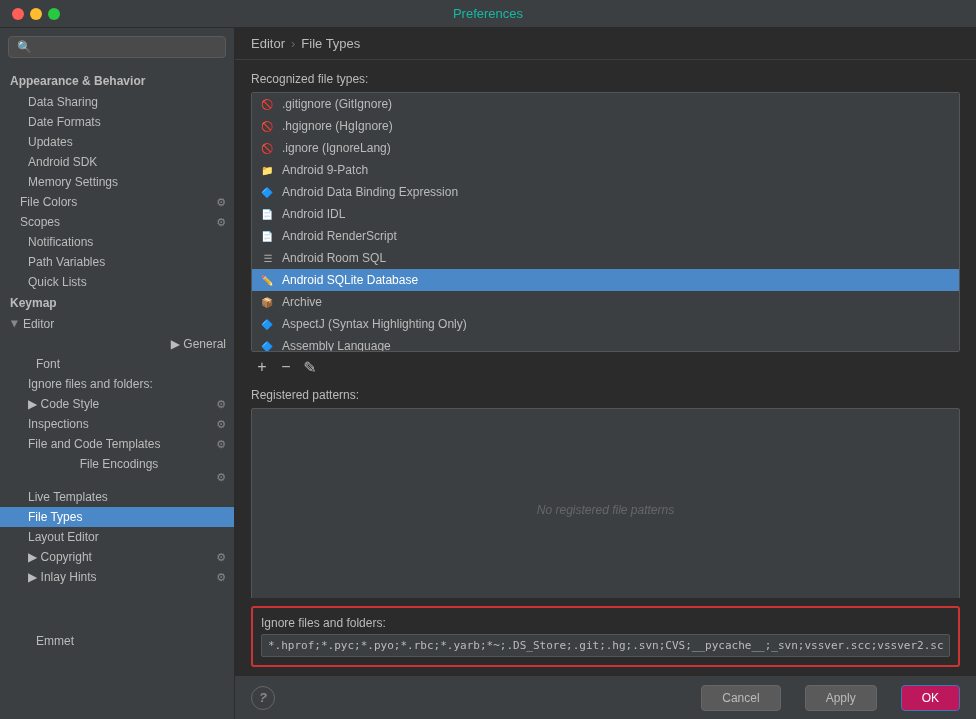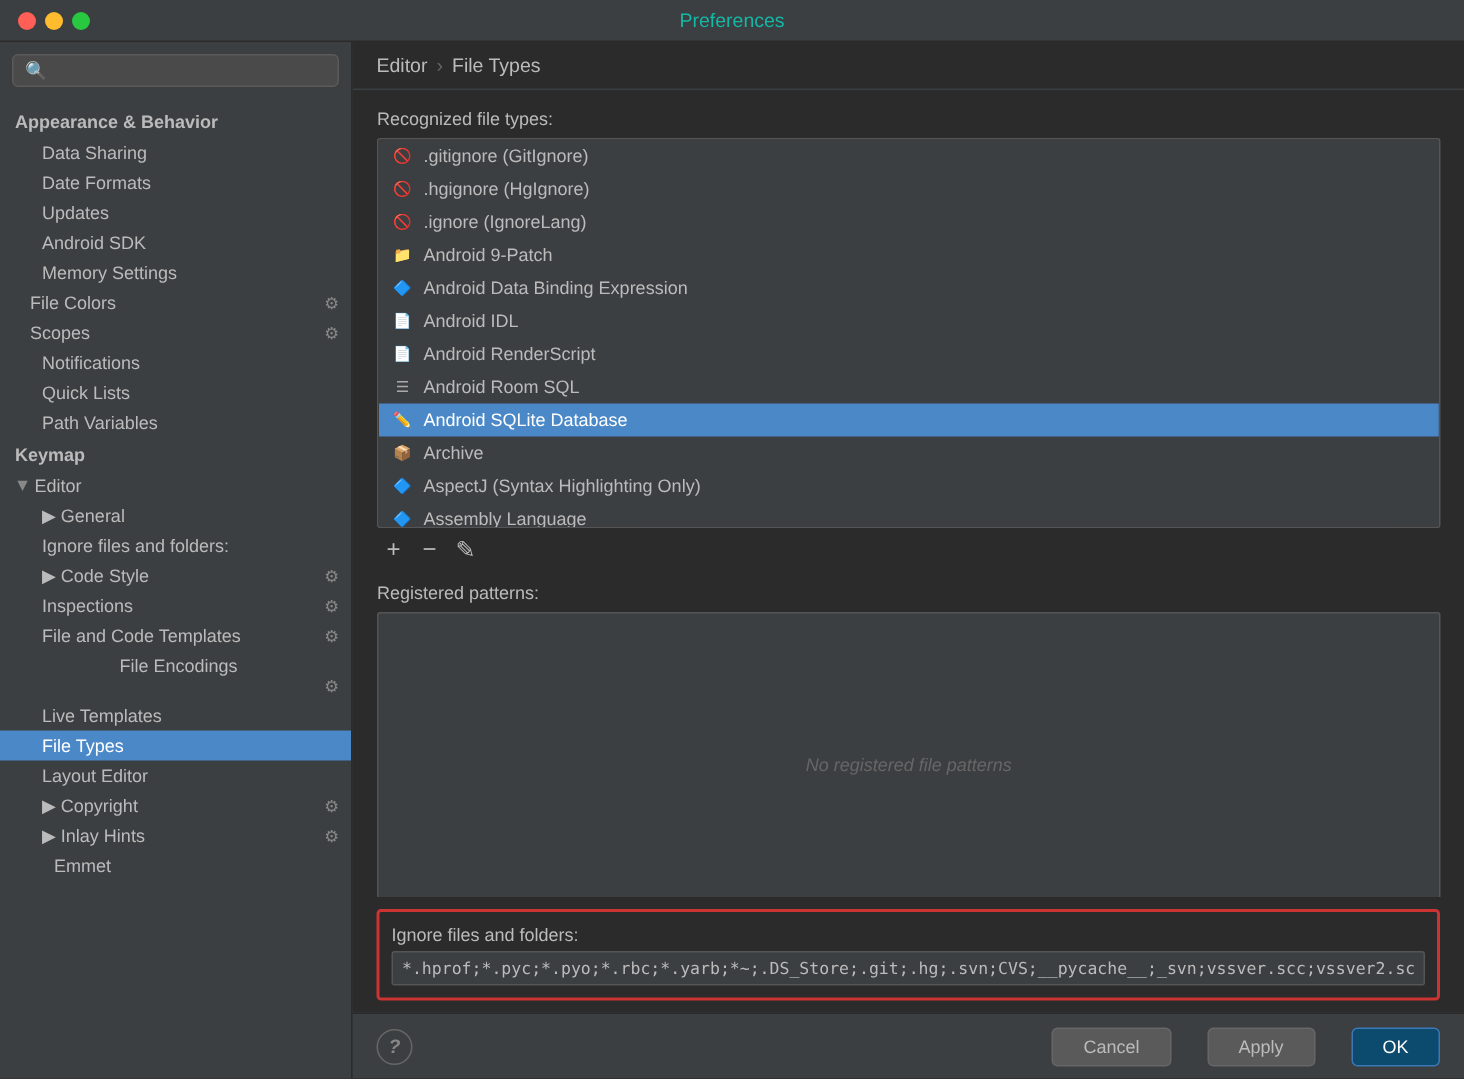--- a/index.html
+++ b/index.html
@@ -304,21 +304,21 @@
       background: #5a5a5a;
       color: #bbbbbb;
       border: 1px solid #666;
     }
     .btn-apply {
       background: #5a5a5a;
       color: #bbbbbb;
       border: 1px solid #666;
     }
     .btn-ok {
-      background: #0c4a6e;
+      background: #be185d;
       color: #ffffff;
       border: 1px solid #3a78b7;
     }
   </style>
 </head>
 <body>
 
 <div class="title-bar">
   <div class="title-bar-controls">
     <span class="traffic-light tl-close"></span>
@@ -346,33 +346,34 @@
 
       <div class="sidebar-item" style="padding-left:20px;gap:37px;">
         <span>File Colors</span>
         <span class="settings-icon">⚙</span>
       </div>
       <div class="sidebar-item" style="padding-left:20px;">
         <span>Scopes</span>
         <span class="settings-icon">⚙</span>
       </div>
       <div class="sidebar-item indent-1">Notifications</div>
+      <div class="sidebar-item indent-1">Path Variables</div>
       <div class="sidebar-item indent-1">Quick Lists</div>
-      <div class="sidebar-item indent-1">Path Variables</div>
 
       <div class="sidebar-section-header">Keymap</div>
 
       <div class="sidebar-group-header">
         <span class="arrow expanded">▶</span>
         <span>Editor</span>
       </div>
 
-      <div class="sidebar-item" style="padding-left:28px;">
+      <div class="sidebar-item" style="padding-left:28px;justify-content:flex-end;">
         <span>▶ General</span>
       </div>
+      <div class="sidebar-item indent-2">Font</div>
       <div class="sidebar-item indent-2" style="padding-left:28px;">Ignore files and folders:</div>
       <div class="sidebar-item" style="padding-left:28px;">
         <span>▶ Code Style</span>
         <span class="settings-icon">⚙</span>
       </div>
       <div class="sidebar-item indent-2" style="padding-left:28px;text-align:center;">
         <span>Inspections</span>
         <span class="settings-icon">⚙</span>
       </div>
       <div class="sidebar-item" style="padding-left:28px;">
@@ -387,21 +388,21 @@
       <div class="sidebar-item active" style="padding-left:28px;">File Types</div>
       <div class="sidebar-item indent-2" style="padding-left:28px;">Layout Editor</div>
       <div class="sidebar-item" style="padding-left:28px;">
         <span>▶ Copyright</span>
         <span class="settings-icon">⚙</span>
       </div>
       <div class="sidebar-item" style="padding-left:28px;">
         <span>▶ Inlay Hints</span>
         <span class="settings-icon">⚙</span>
       </div>
-      <div class="sidebar-item indent-2" style="">Emmet</div>
+      <div class="sidebar-item indent-2" style="margin-top:44px;">Emmet</div>
 
     </div>
   </div>
 
   <div class="content-area">
 
     <div class="breadcrumb">
       <span class="breadcrumb-item">Editor</span>
       <span class="breadcrumb-sep">›</span>
       <span class="breadcrumb-current">File Types</span>

